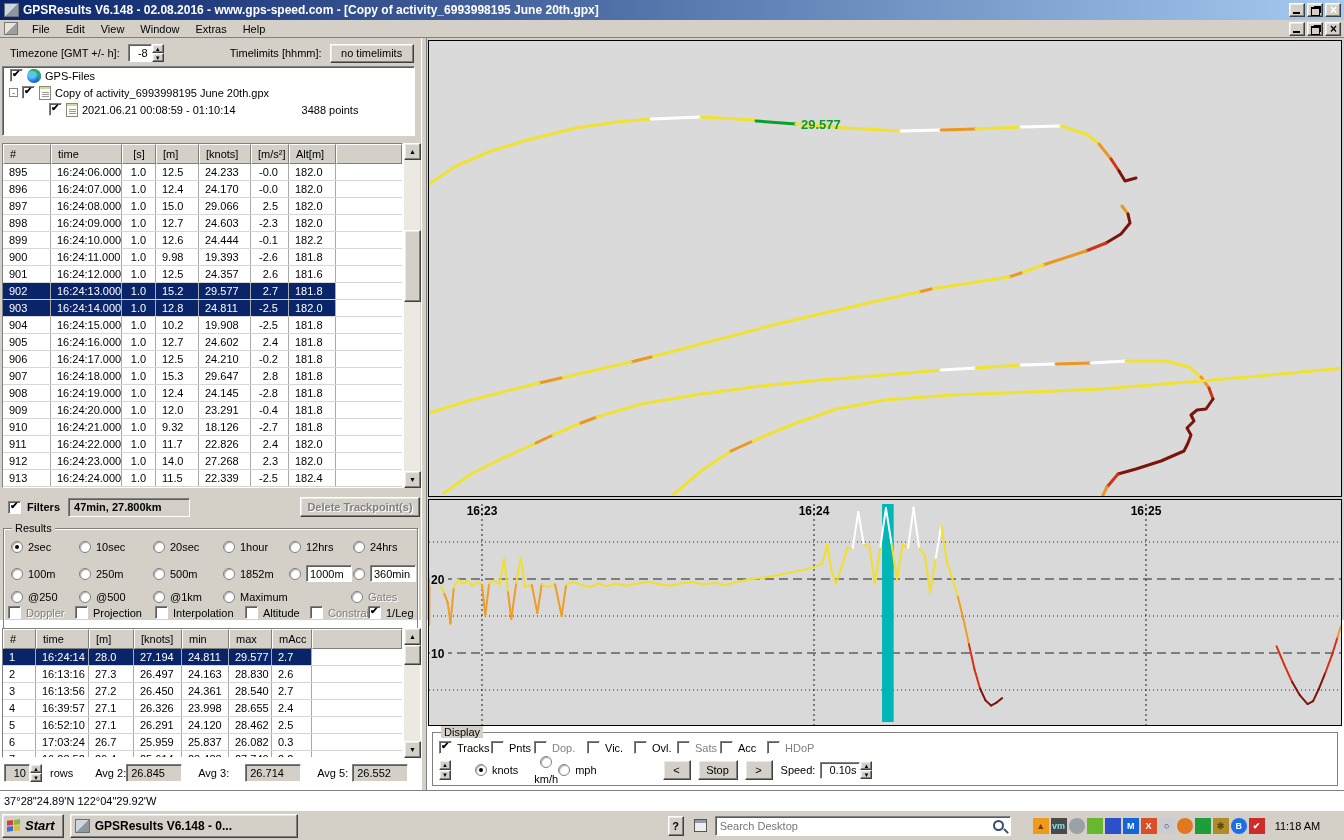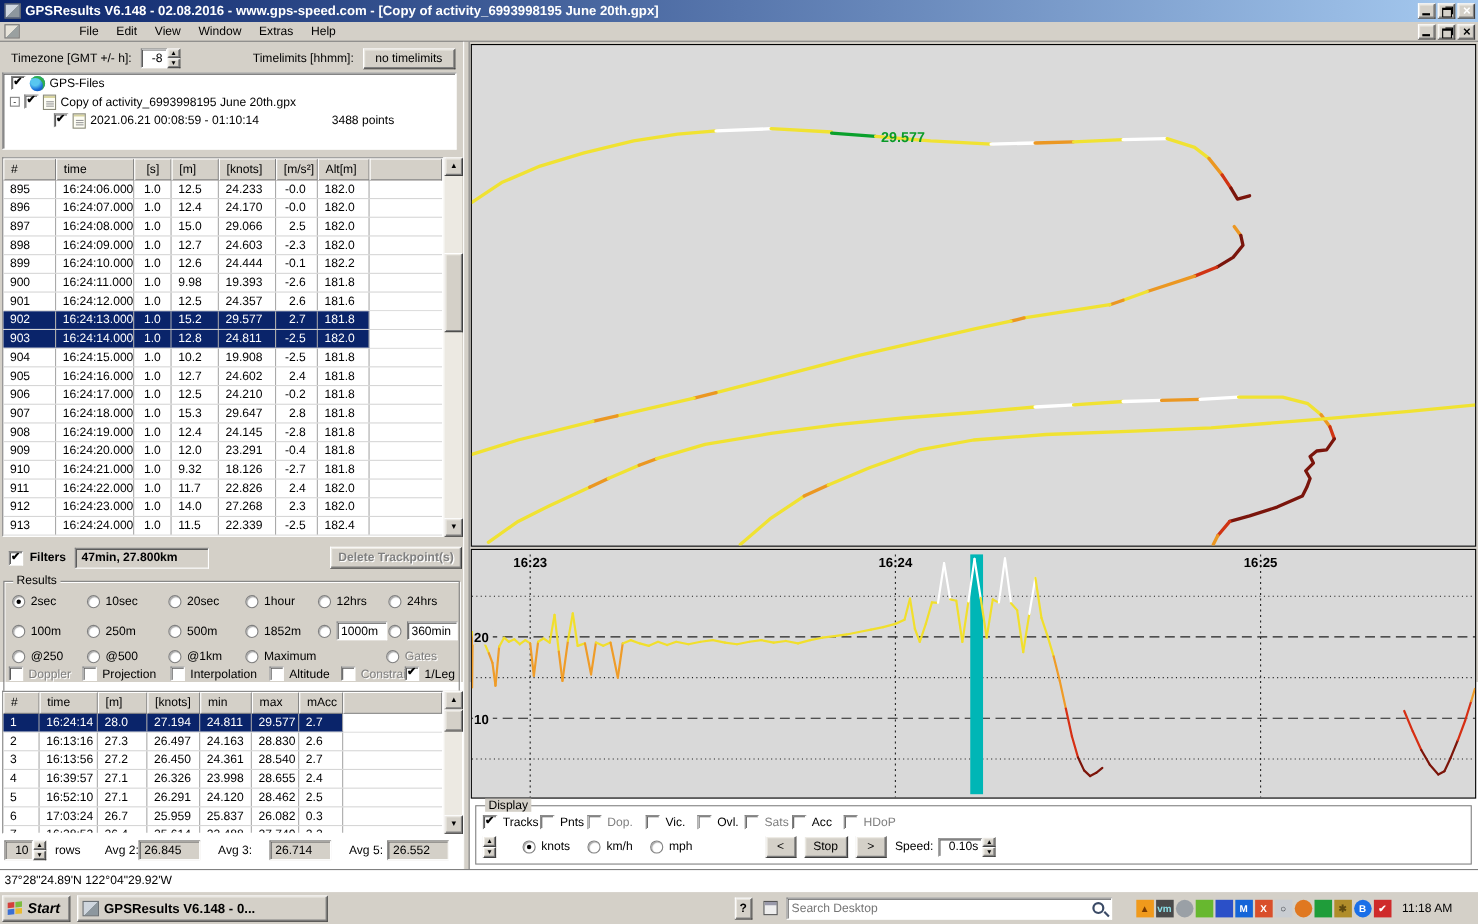--- a/index.html
+++ b/index.html
@@ -20,21 +20,21 @@
 
   
   #titlebar{position:absolute;left:0;top:0;width:1344px;height:20px;background:linear-gradient(90deg,#0a246a,#a6caf0);display:flex;align-items:center;color:#fff;}
   #app-icon{width:15px;height:14px;margin:0 4px;background:linear-gradient(135deg,#cfd6de 50%,#8d979e 50%);border:1px solid #6b7176;flex:none;}
   #titlebar .ttl{font-weight:bold;font-size:12px;white-space:nowrap;}
   .winbtns{margin-left:auto;display:flex;gap:2px;margin-right:3px;}
   .winbtn{width:16px;height:14px;font-size:9px;font-weight:bold;position:relative;}
   .glyph-min::after{content:"";position:absolute;left:3px;bottom:2px;width:7px;height:2px;background:#000;}
   .glyph-restore::after{content:"";position:absolute;left:3px;top:3px;width:7px;height:6px;border:1px solid #000;border-top-width:2px;background:#d4d0c8;box-shadow:2px -2px 0 -1px #000;}
   .glyph-close::after{content:"×";position:absolute;left:4px;top:-1px;font-size:12px;font-weight:bold;}
-  #menubar{position:absolute;left:0;top:20px;width:1344px;height:18px;background:#d4d0c8;display:flex;align-items:center;border-bottom:1px solid #808080;gap:40px;}
+  #menubar{position:absolute;left:0;top:20px;width:1344px;height:18px;background:#d4d0c8;display:flex;align-items:center;border-bottom:1px solid #808080;}
   #mdi-icon{width:14px;height:13px;margin:0 6px 0 4px;background:linear-gradient(135deg,#e8e4da 50%,#9aa0a0 50%);border:1px solid #777;flex:none;}
   .menu-item{padding:2px 8px;}
   
   #left{position:absolute;left:0;top:38px;width:421px;height:752px;}
   #splitter{position:absolute;left:421px;top:38px;width:6px;height:752px;background:#d4d0c8;border-left:1px solid #fff;border-right:1px solid #808080;}
   #toolbar-row{position:absolute;left:0;top:4px;width:421px;height:22px;display:flex;align-items:center;}
   #tz-field{width:24px;height:18px;margin-left:8px;display:inline-flex;align-items:center;justify-content:flex-end;padding-right:3px;}
   #tl-btn{width:84px;height:19px;font-size:11px;}
   #treebox{position:absolute;left:2px;top:28px;width:413px;height:70px;background:#fff;border:1px solid;border-color:#808080 #fff #fff #808080;box-shadow:inset 1px 1px 0 #5c5c5c;overflow:hidden;}
   .tree-row{display:flex;align-items:center;height:17px;gap:4px;white-space:nowrap;}
@@ -826,21 +826,21 @@
       <div id="disp-row2">
         <span class="spin" style="height:20px">
             <span class="btn raised">▲</span>
             <span class="btn raised">▼</span>
           </span>
         <span id="unit-radios" style="display:flex;align-items:center;margin-left:24px;">
             <span class="itm" style="margin-right: 16px;">
               <span class="rb sel"></span>
               <span>knots</span>
             </span>
-            <span class="itm" style="margin-right: 16px;">
+            <span class="itm" style=" flex-direction: column;">
               <span class="rb"></span>
               <span>km/h</span>
             </span>
             <span class="itm" style="margin-right: 32px;">
               <span class="rb"></span>
               <span>mph</span>
             </span>
           </span>
         <span class="btn raised navbtn" style="margin-left:34px;width:28px">&lt;</span>
         <span class="btn raised navbtn" style="margin-left:7px;width:40px">Stop</span>

